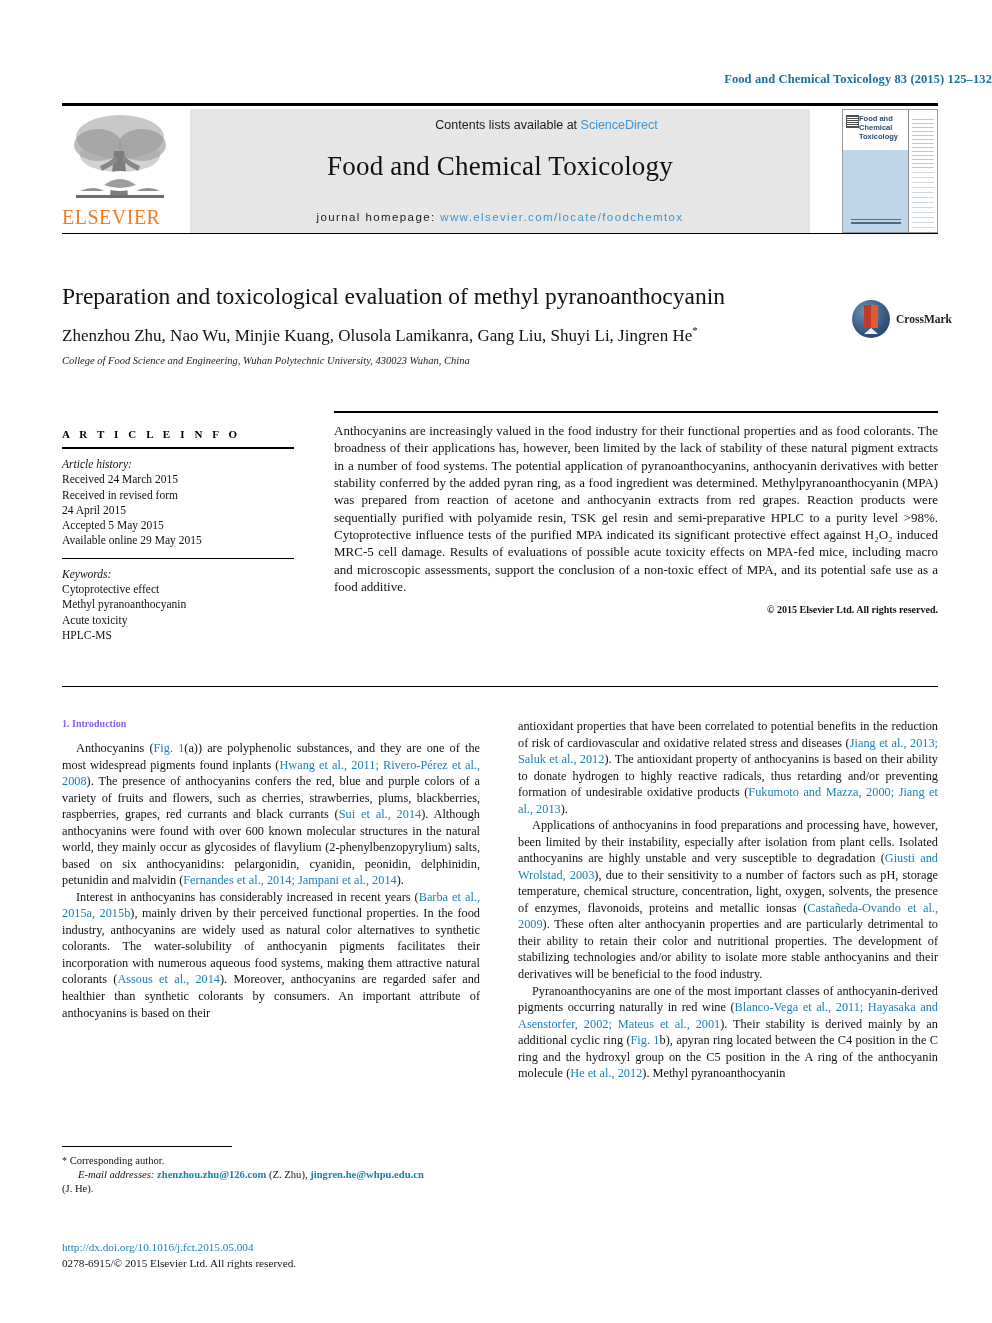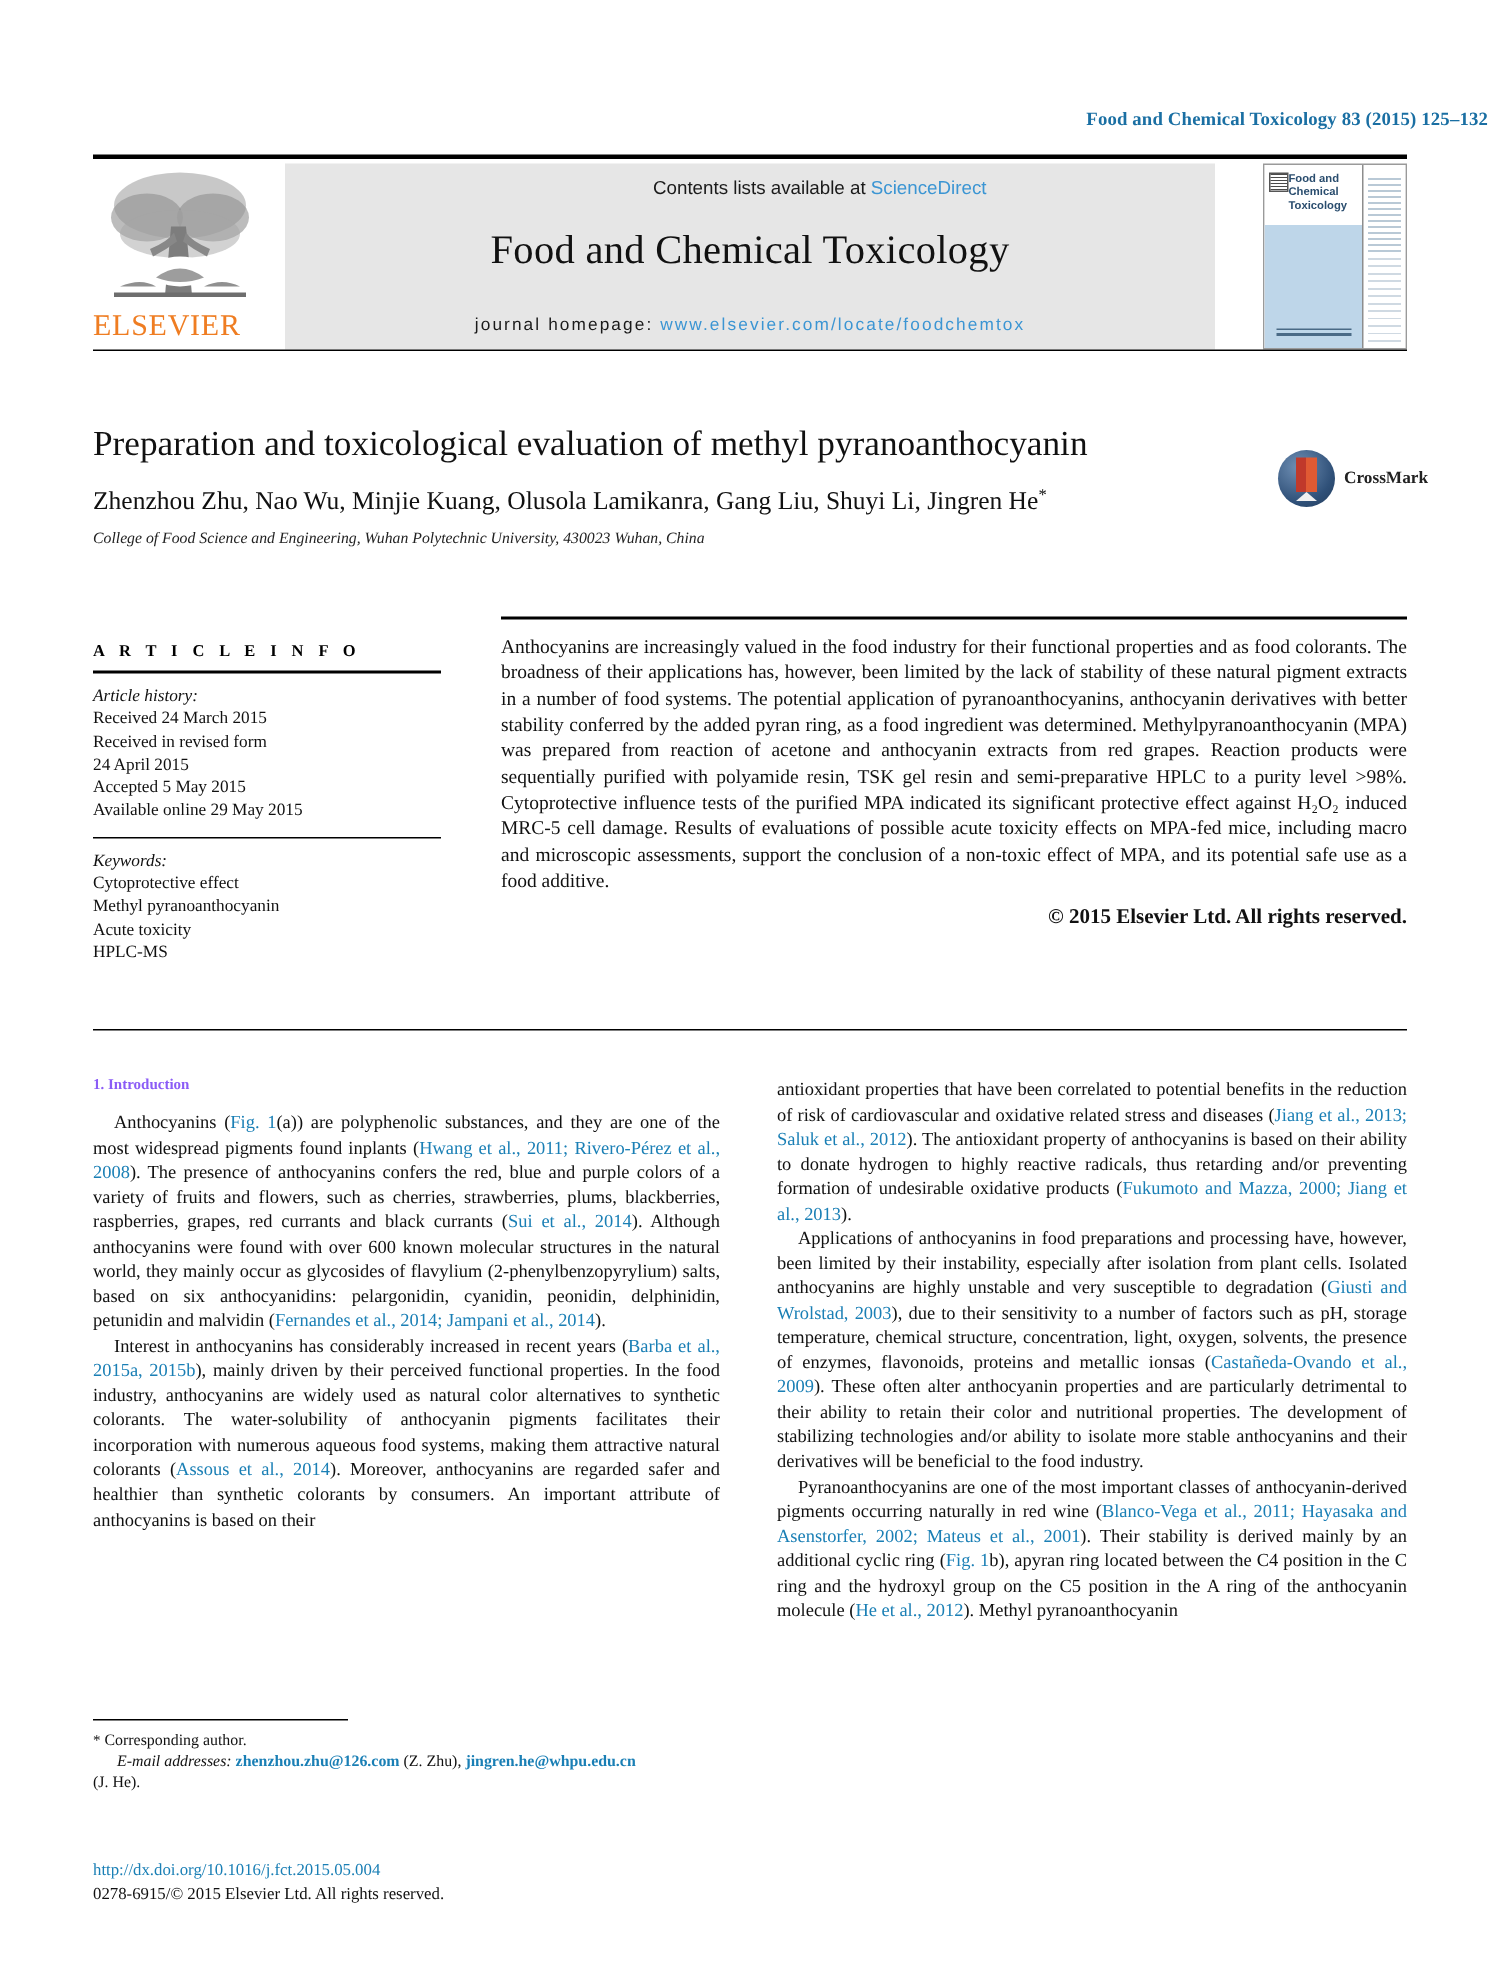--- a/index.html
+++ b/index.html
@@ -313,21 +313,21 @@
     font-family: "Liberation Serif", serif;
     font-size: 13px;
     line-height: 1.335;
     text-align: justify;
     color: #111;
   }
   .abs-copy {
     margin-top: 9px;
     text-align: right;
     font-family: "Liberation Serif", serif;
-    font-size: 14px;
+    font-size: 10px;
     font-weight: bold;
     color: #111;
   }
 
   
   .body-rule {
     position: absolute;
     top: 686px;
     left: 62px;
     width: 876px;

